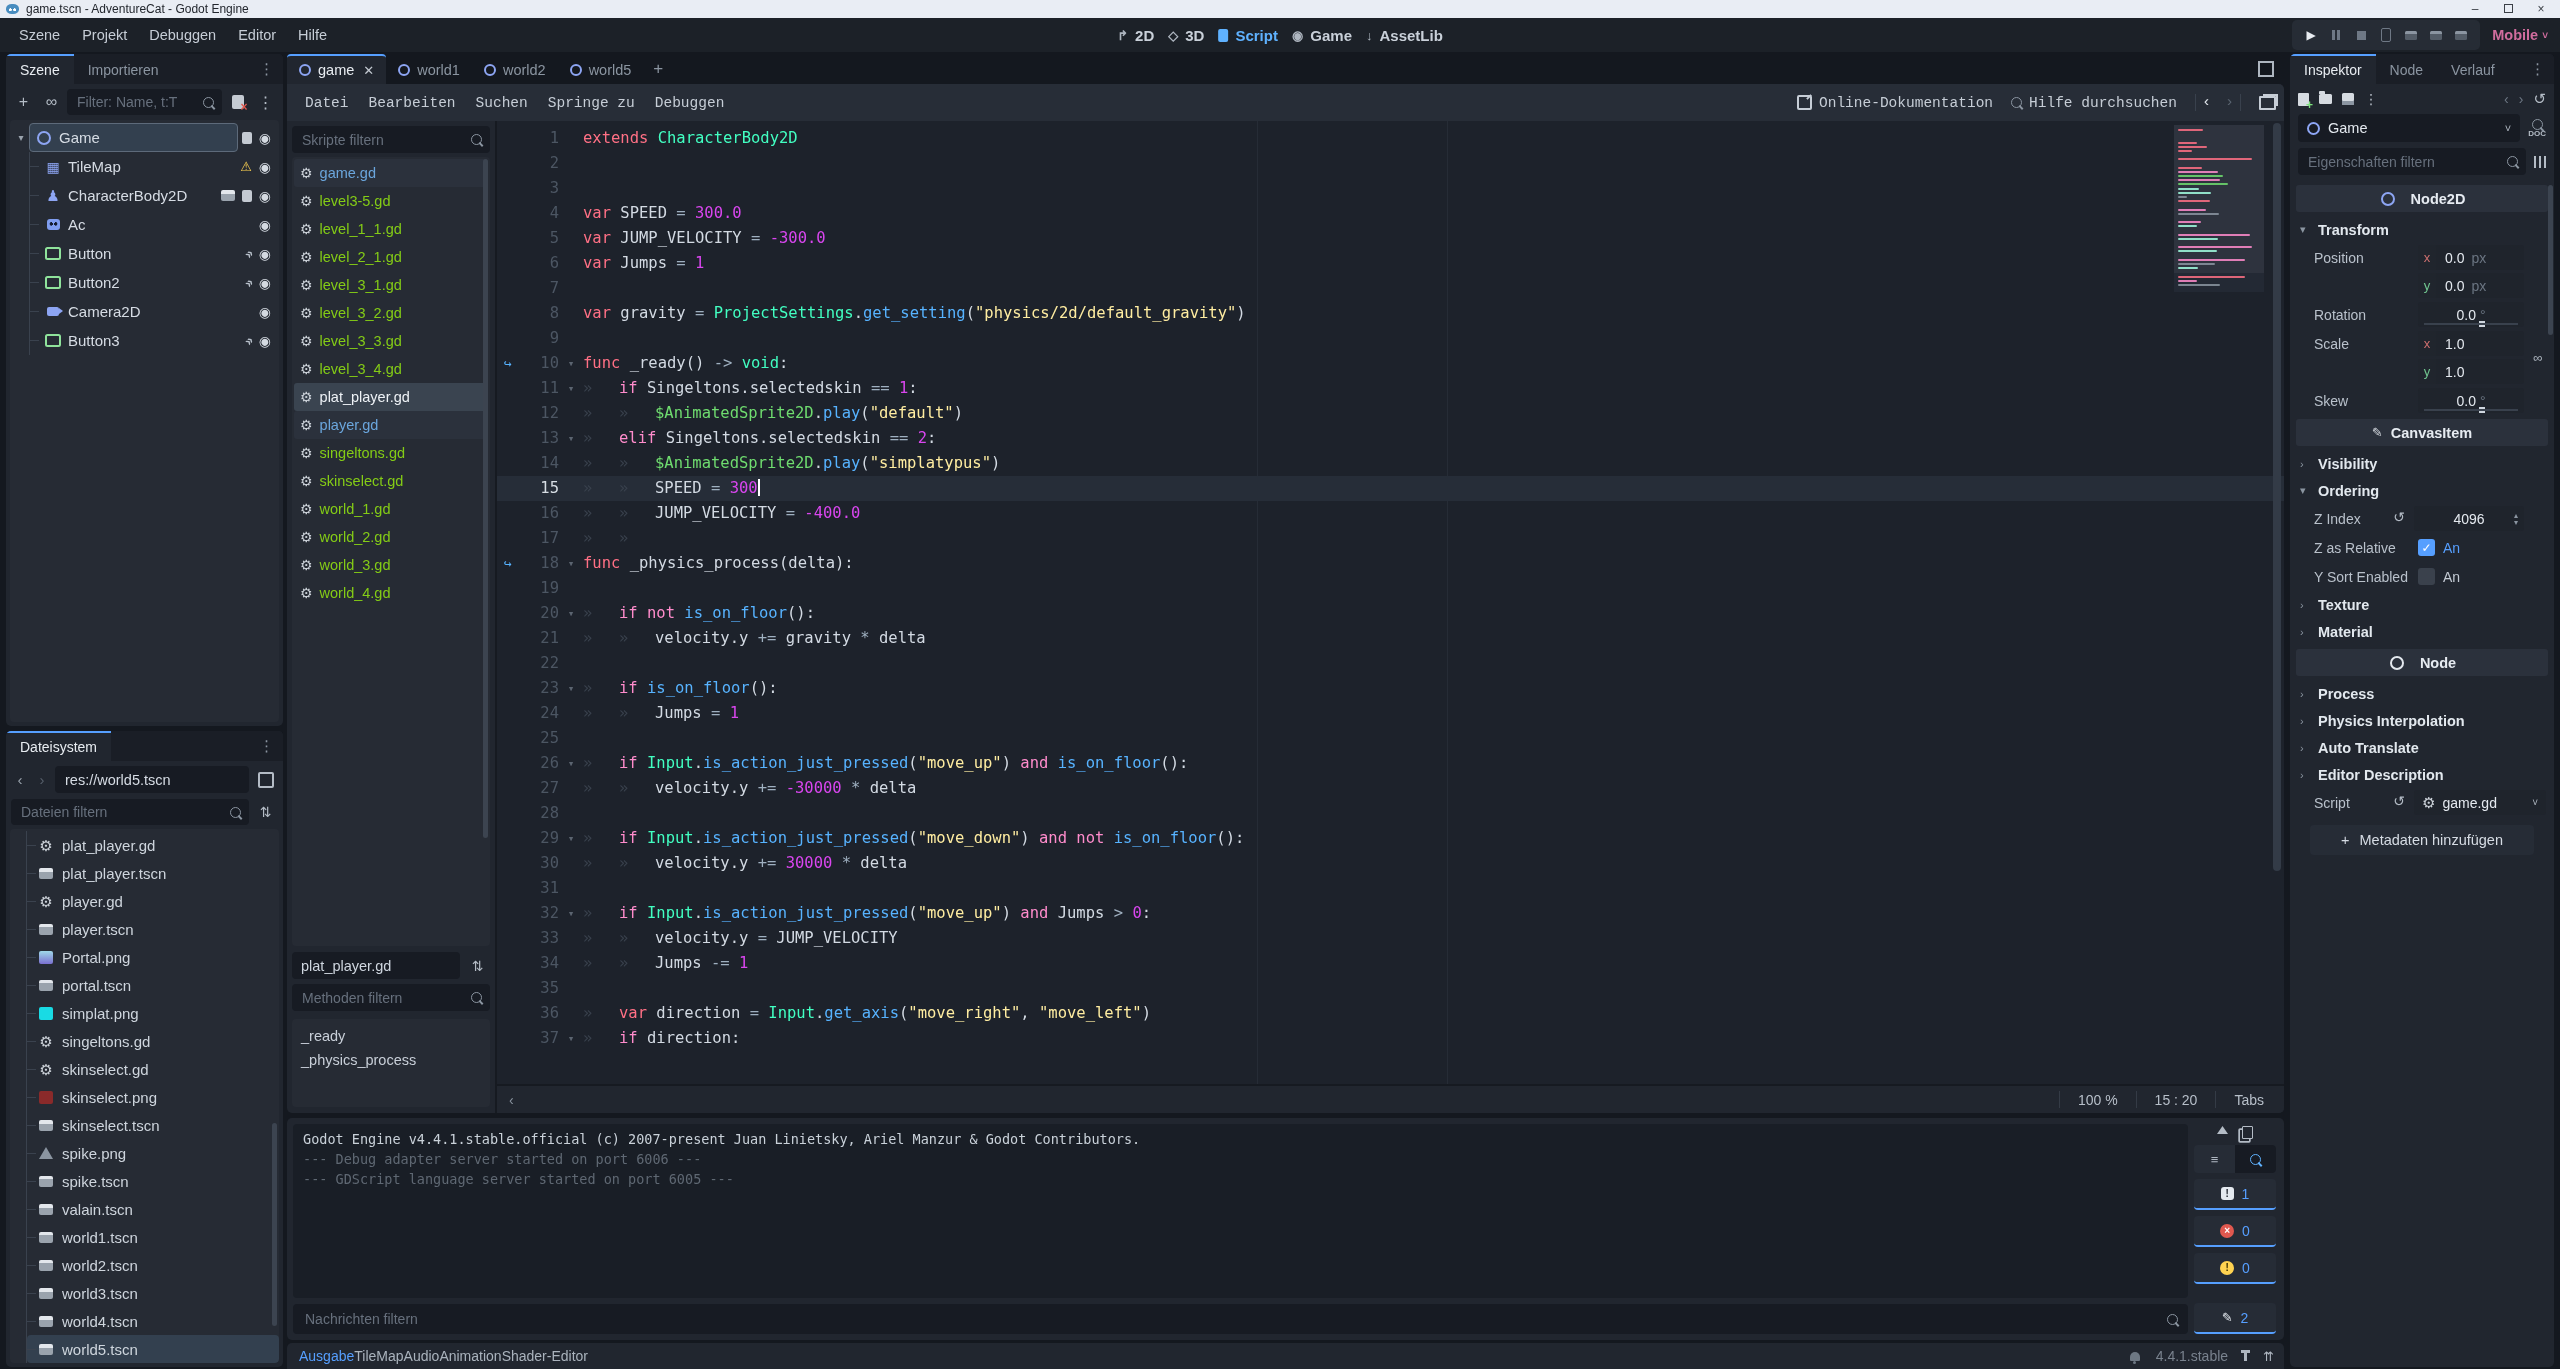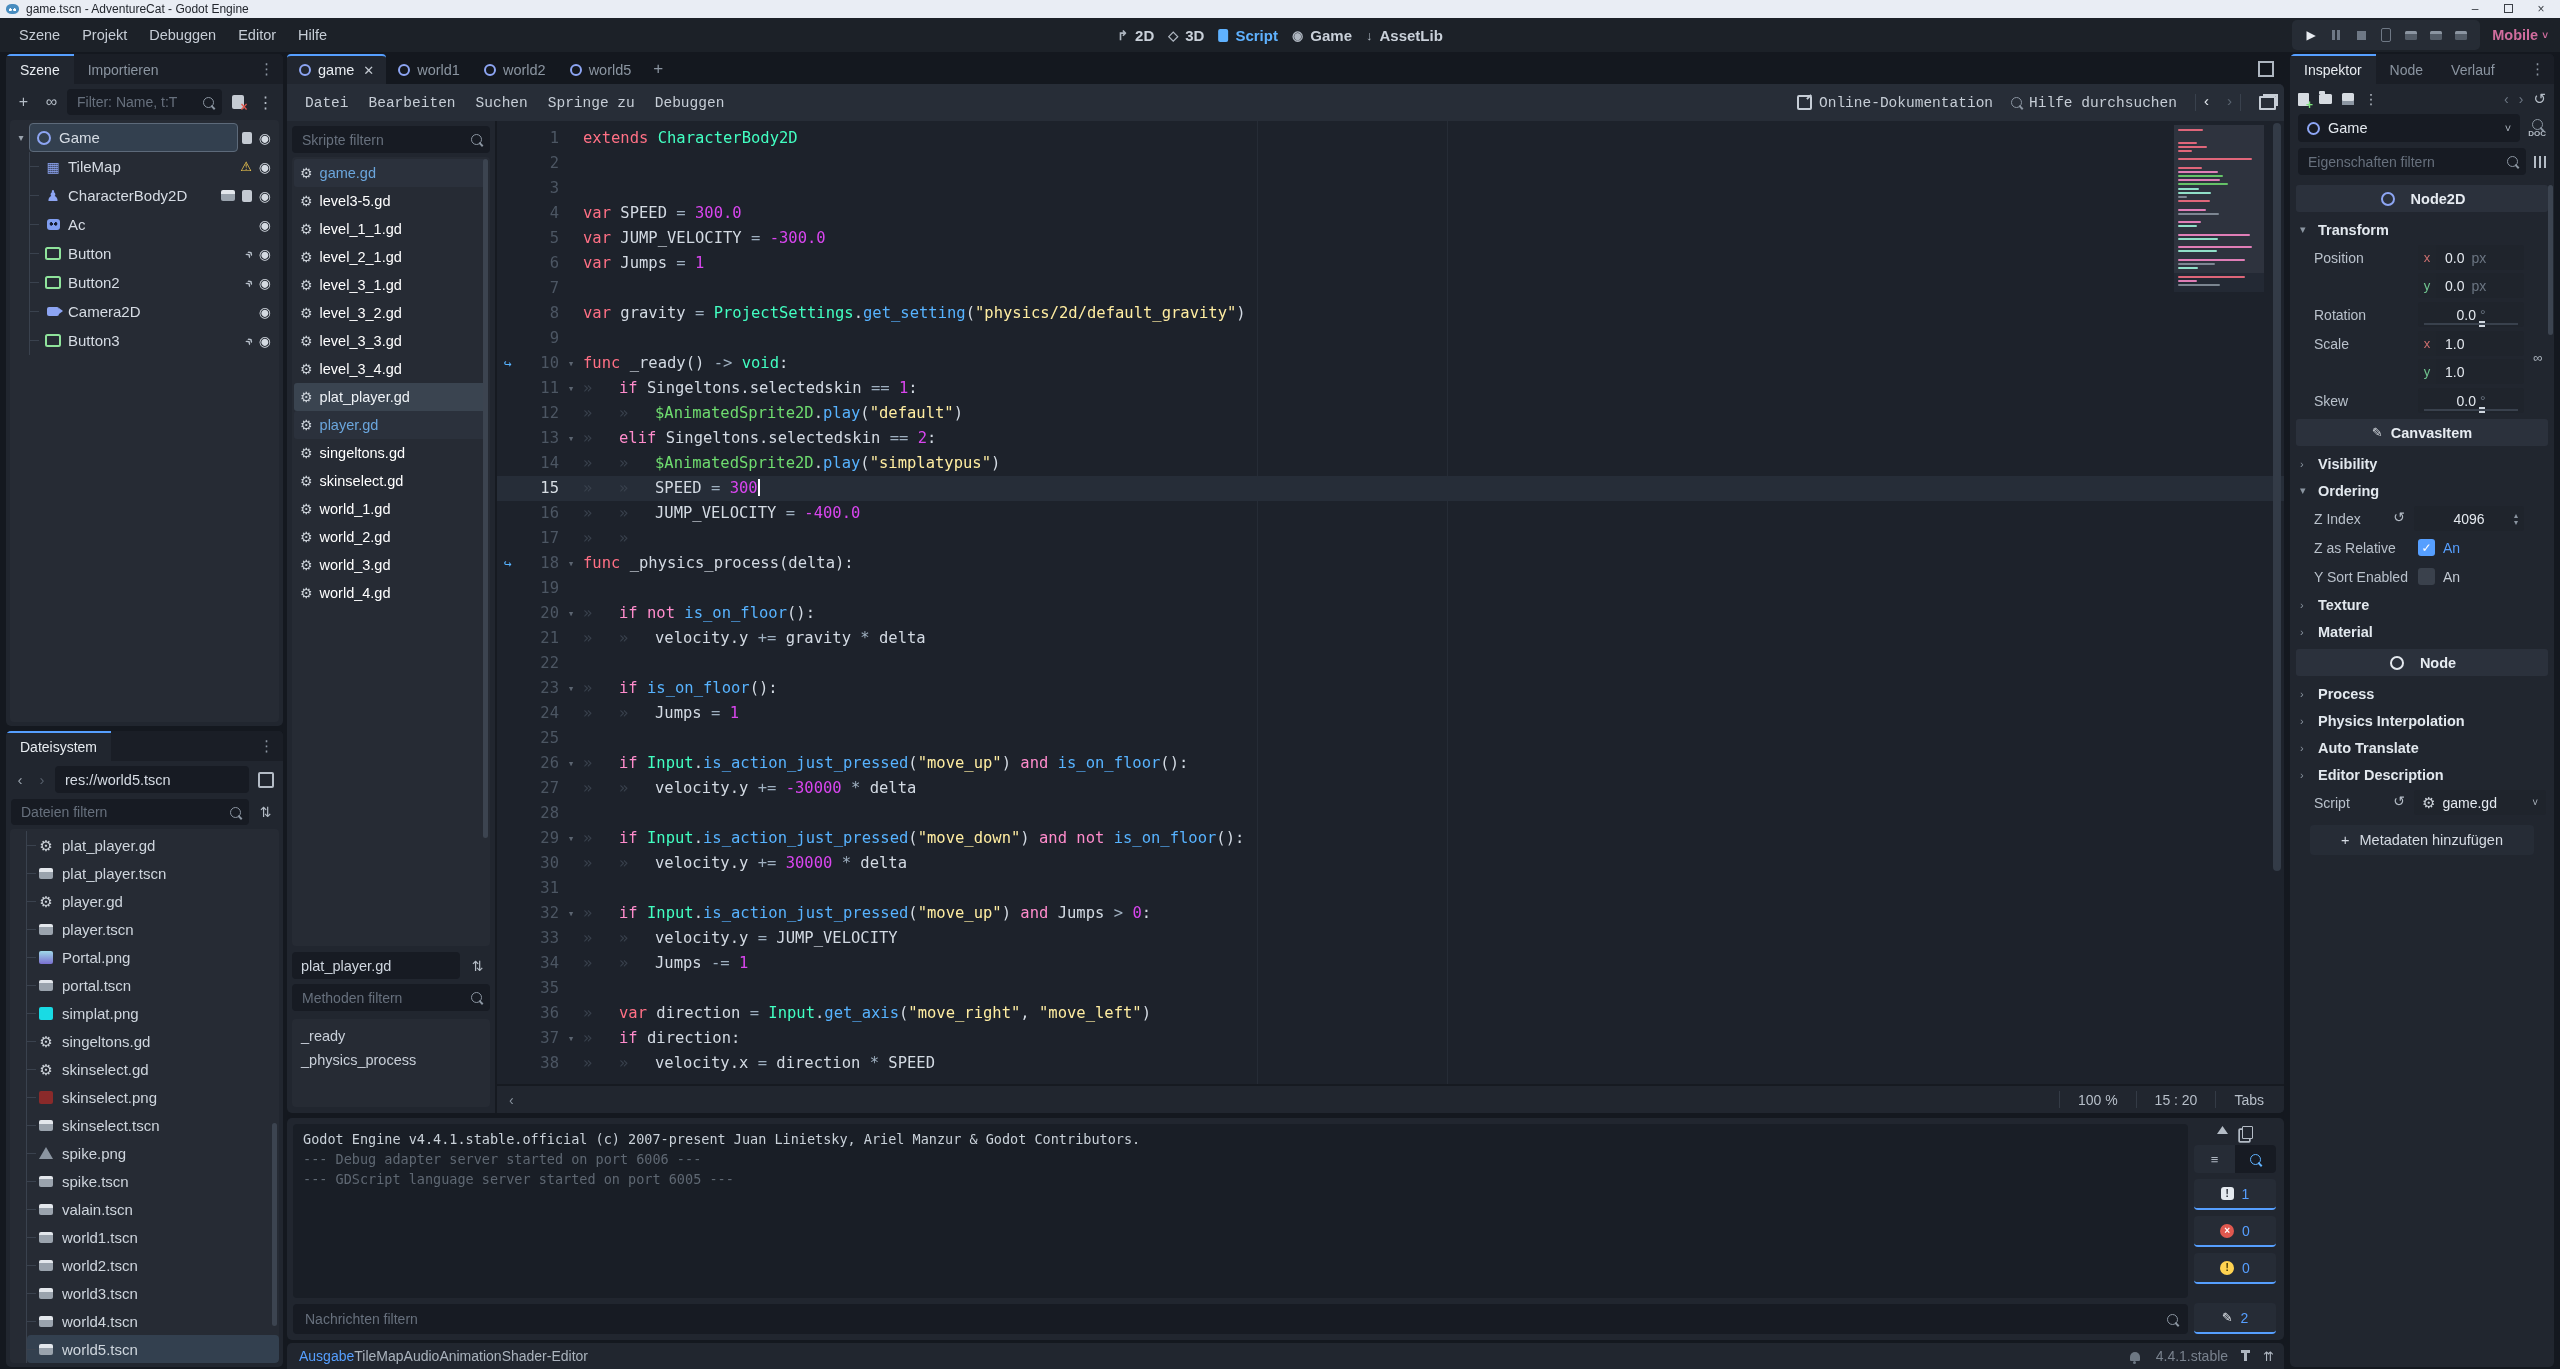--- a/index.html
+++ b/index.html
@@ -128,21 +128,21 @@
   .navchevs{display:flex;gap:14px;color:#e1e6ec;font-size:15px;padding:0 6px;border-left:1px solid #39414d;border-right:1px solid #39414d;}
   .navchevs .dim{color:#5a6470;}
   .float-ic{width:13px;height:10px;border:2px solid #c6cdd6;border-radius:1px;box-shadow:3px -3px 0 -1px #c6cdd6;}
 
   .script-body{flex:1;display:flex;min-height:0;}
   .script-col{width:208px;flex:none;display:flex;flex-direction:column;border-right:2px solid #161a21;min-height:0;}
   .sc-filter{display:flex;align-items:center;background:#171b23;border-radius:4px;height:27px;margin:5px 5px 4px;padding:0 8px;flex:none;}
   .script-list{flex:1;background:#262b34;margin:0 5px;border-radius:4px;overflow:hidden;position:relative;padding:2px;}
   .scr-row{display:flex;align-items:center;height:28px;padding:0 6px;border-radius:3px;gap:7px;}
   .scr-row .gear{font-size:14px;}
-  .scr-label{font-size:14.5px;color:#ffffff;white-space:nowrap;}
+  .scr-label{font-size:14.5px;color:#84cc16;white-space:nowrap;}
   .scr-row.open{background:#2b313c;}
   .scr-row.open .scr-label{color:#6ba6dd;}
   .scr-row.sel{background:#3a4450;}
   .scr-row.sel .scr-label{color:#eef2f6;}
   .cur-script{display:flex;align-items:center;gap:5px;margin:6px 5px 0;flex:none;}
   .cur-script .box{flex:1;background:#171b23;border-radius:4px;height:27px;display:flex;align-items:center;padding:0 9px;font-size:14.5px;color:#cfd6df;}
   .member-list{height:78px;background:#262b34;margin:4px 5px 6px;border-radius:4px;padding:5px 9px;flex:none;}
   .member{font-size:14.5px;color:#c8cfd8;line-height:24px;}
 
   
@@ -780,21 +780,20 @@
                   <div class="code-line"><span class="gut-ovr"></span><span class="gut-num">28</span><span class="gut-fold"></span><span class="code-text"></span></div>
                   <div class="code-line"><span class="gut-ovr"></span><span class="gut-num">29</span><span class="gut-fold">▾</span><span class="code-text"><span class="tab-mark">»</span><span class="tk-cf">if</span><span class="tk-t"> </span><span class="tk-type">Input</span><span class="tk-t">.</span><span class="tk-fn">is_action_just_pressed</span><span class="tk-t">(</span><span class="tk-str">"move_down"</span><span class="tk-t">) </span><span class="tk-cf">and</span><span class="tk-t"> </span><span class="tk-cf">not</span><span class="tk-t"> </span><span class="tk-fn">is_on_floor</span><span class="tk-t">():</span></span></div>
                   <div class="code-line"><span class="gut-ovr"></span><span class="gut-num">30</span><span class="gut-fold"></span><span class="code-text"><span class="tab-mark">»</span><span class="tab-mark">»</span><span class="tk-t">velocity.y </span><span class="tk-op">+=</span><span class="tk-t"> </span><span class="tk-num">30000</span><span class="tk-t"> </span><span class="tk-op">*</span><span class="tk-t"> delta</span></span></div>
                   <div class="code-line"><span class="gut-ovr"></span><span class="gut-num">31</span><span class="gut-fold"></span><span class="code-text"></span></div>
                   <div class="code-line"><span class="gut-ovr"></span><span class="gut-num">32</span><span class="gut-fold">▾</span><span class="code-text"><span class="tab-mark">»</span><span class="tk-cf">if</span><span class="tk-t"> </span><span class="tk-type">Input</span><span class="tk-t">.</span><span class="tk-fn">is_action_just_pressed</span><span class="tk-t">(</span><span class="tk-str">"move_up"</span><span class="tk-t">) </span><span class="tk-cf">and</span><span class="tk-t"> Jumps </span><span class="tk-op">&gt;</span><span class="tk-t"> </span><span class="tk-num">0</span><span class="tk-t">:</span></span></div>
                   <div class="code-line"><span class="gut-ovr"></span><span class="gut-num">33</span><span class="gut-fold"></span><span class="code-text"><span class="tab-mark">»</span><span class="tab-mark">»</span><span class="tk-t">velocity.y </span><span class="tk-op">=</span><span class="tk-t"> JUMP_VELOCITY</span></span></div>
                   <div class="code-line"><span class="gut-ovr"></span><span class="gut-num">34</span><span class="gut-fold"></span><span class="code-text"><span class="tab-mark">»</span><span class="tab-mark">»</span><span class="tk-t">Jumps </span><span class="tk-op">-=</span><span class="tk-t"> </span><span class="tk-num">1</span></span></div>
                   <div class="code-line"><span class="gut-ovr"></span><span class="gut-num">35</span><span class="gut-fold"></span><span class="code-text"></span></div>
                   <div class="code-line"><span class="gut-ovr"></span><span class="gut-num">36</span><span class="gut-fold"></span><span class="code-text"><span class="tab-mark">»</span><span class="tk-kw">var</span><span class="tk-t"> direction </span><span class="tk-op">=</span><span class="tk-t"> </span><span class="tk-type">Input</span><span class="tk-t">.</span><span class="tk-fn">get_axis</span><span class="tk-t">(</span><span class="tk-str">"move_right"</span><span class="tk-t">, </span><span class="tk-str">"move_left"</span><span class="tk-t">)</span></span></div>
                   <div class="code-line"><span class="gut-ovr"></span><span class="gut-num">37</span><span class="gut-fold">▾</span><span class="code-text"><span class="tab-mark">»</span><span class="tk-cf">if</span><span class="tk-t"> direction:</span></span></div>
-                  <div class="code-line"><span class="gut-ovr"></span><span class="gut-num">38</span><span class="gut-fold"></span><span class="code-text"><span class="tab-mark">»</span><span class="tab-mark">»</span><span class="tk-t">velocity.x </span><span class="tk-op">=</span><span class="tk-t"> direction </span><span class="tk-op">*</span><span class="tk-t"> SPEED</span></span></div>
                 </div>
               <div class="minimap" id="minimap">
                   <div class="mm-view"></div>
                   <div class="mm-line" style="width: 25.3px; background: rgb(255, 112, 133); opacity: 0.85;"></div>
                   <div class="mm-line" style="width: 0px; background: rgba(0, 0, 0, 0); opacity: 0.85;"></div>
                   <div class="mm-line" style="width: 0px; background: rgba(0, 0, 0, 0); opacity: 0.85;"></div>
                   <div class="mm-line" style="width: 18.7px; background: rgb(255, 112, 133); opacity: 0.85;"></div>
                   <div class="mm-line" style="width: 28.6px; background: rgb(255, 112, 133); opacity: 0.85;"></div>
                   <div class="mm-line" style="width: 14.3px; background: rgb(255, 112, 133); opacity: 0.85;"></div>
                   <div class="mm-line" style="width: 0px; background: rgba(0, 0, 0, 0); opacity: 0.85;"></div>

